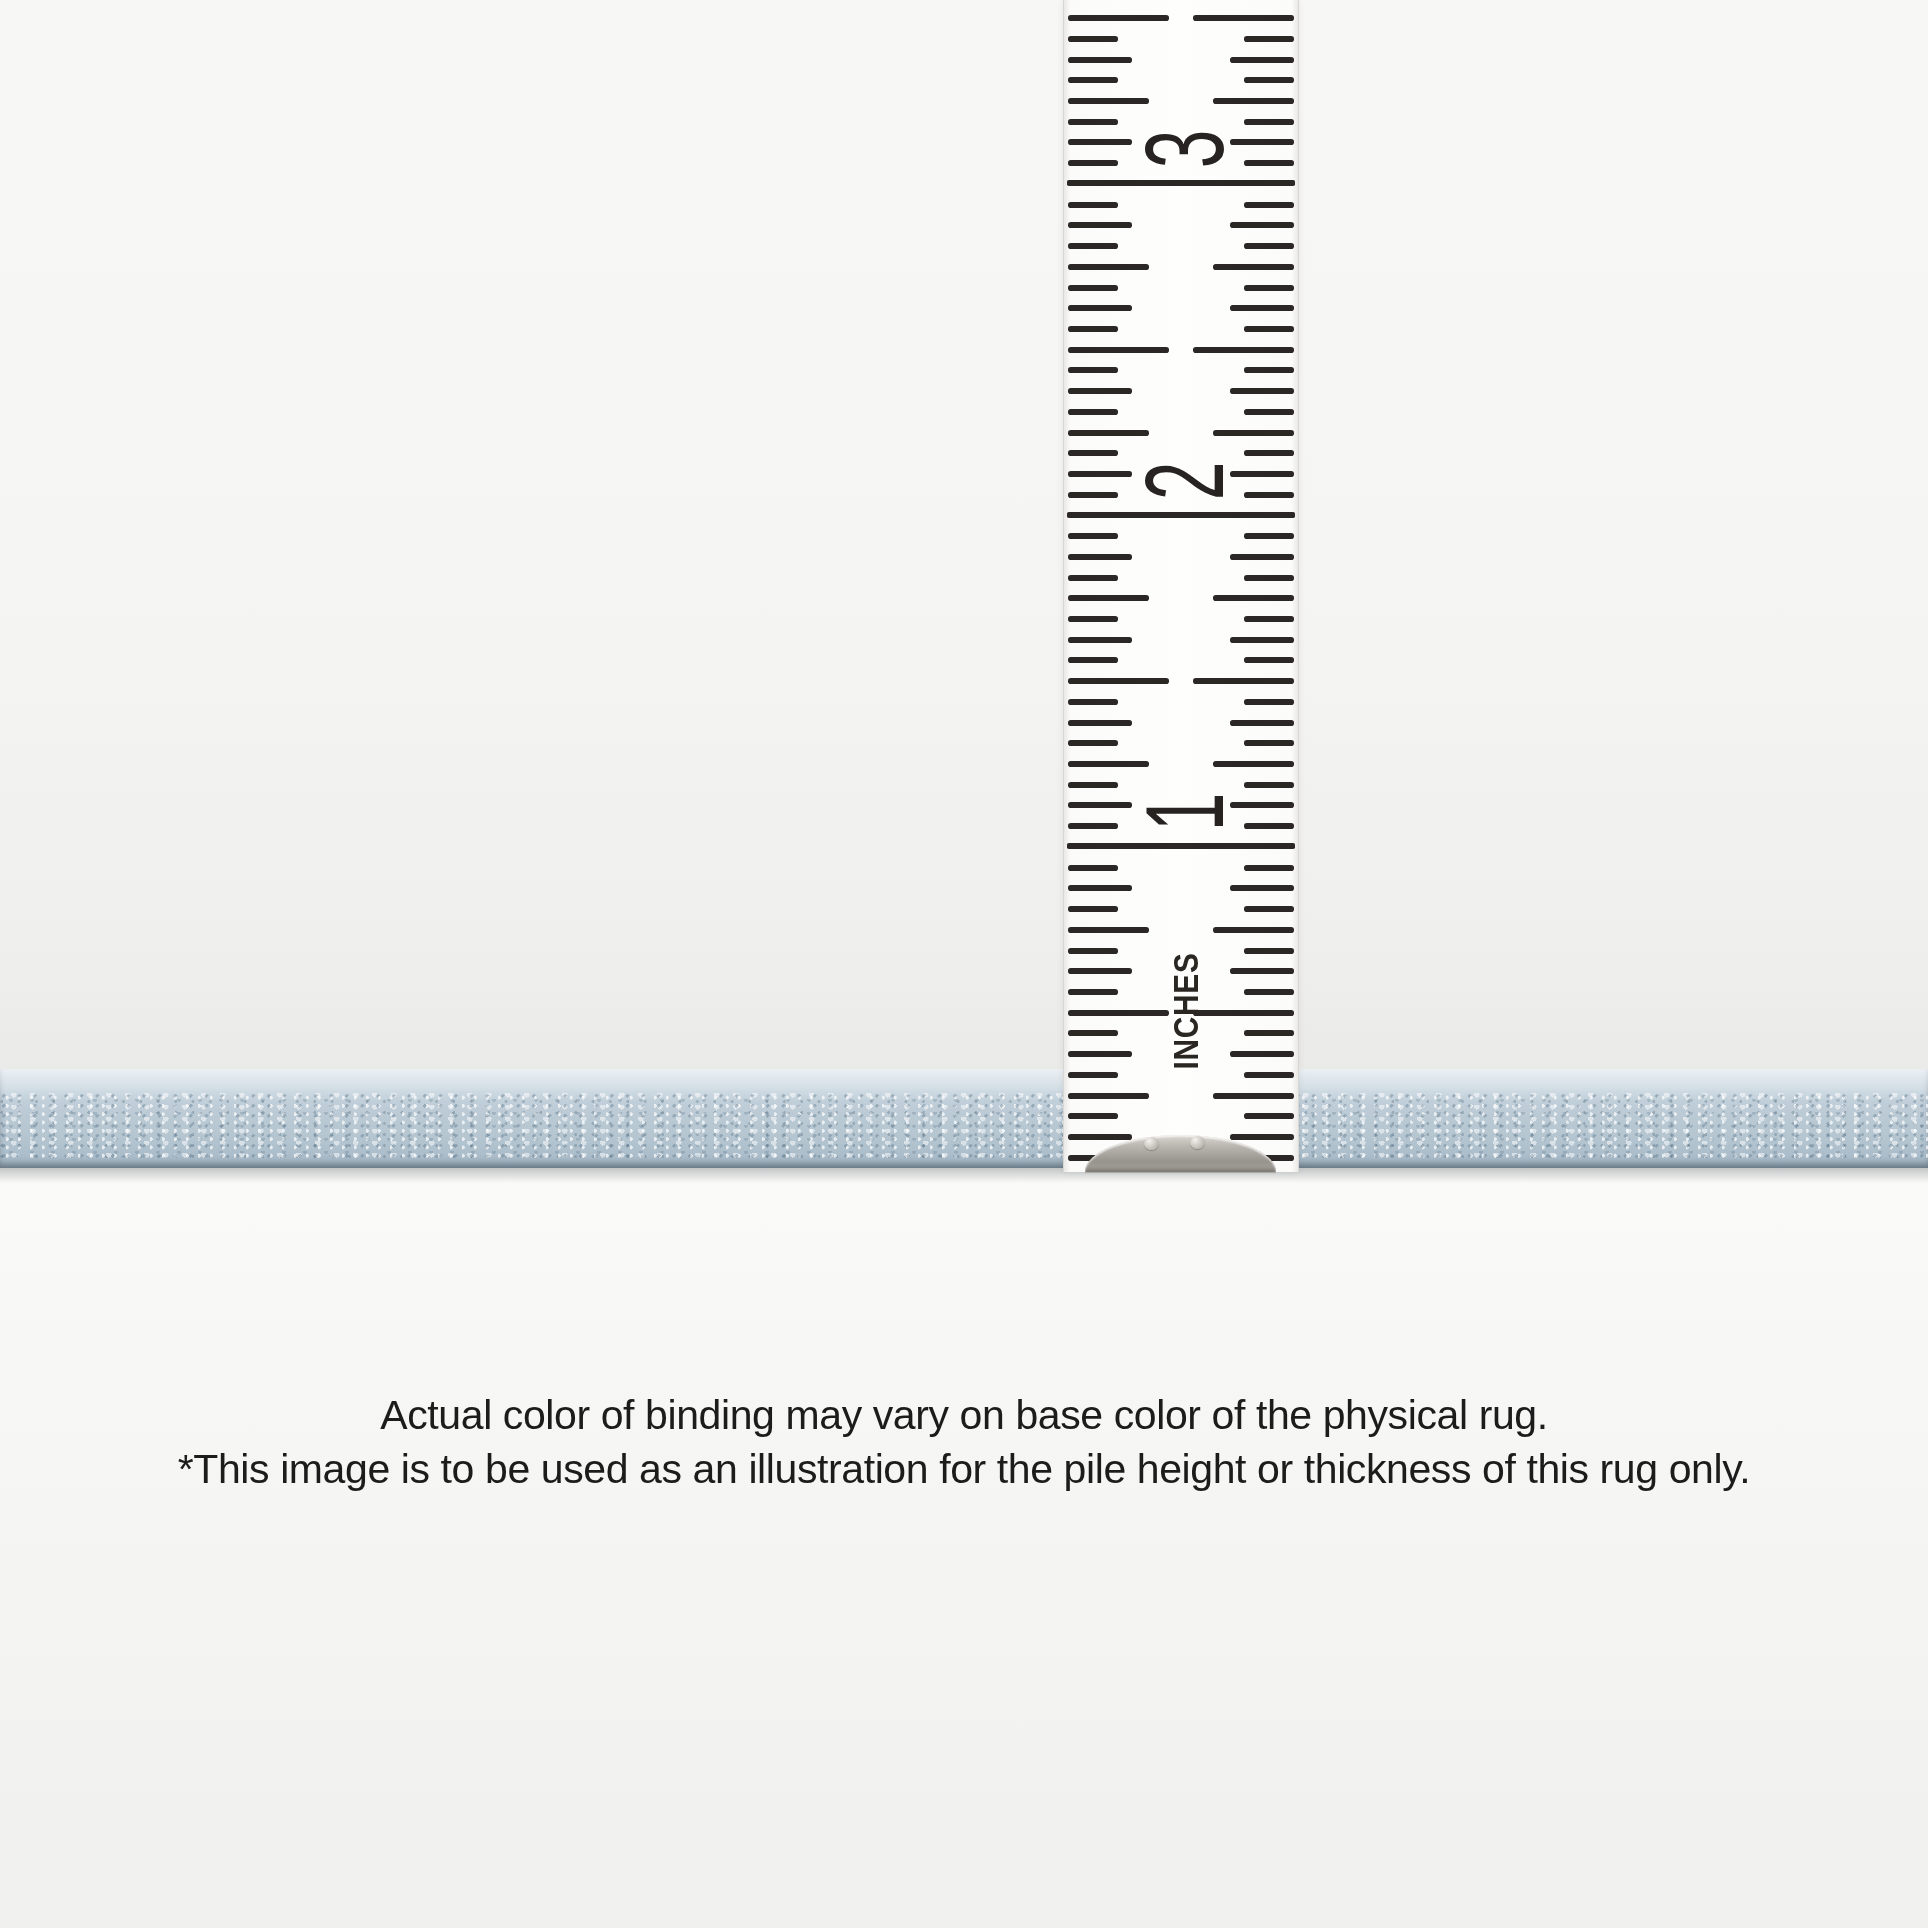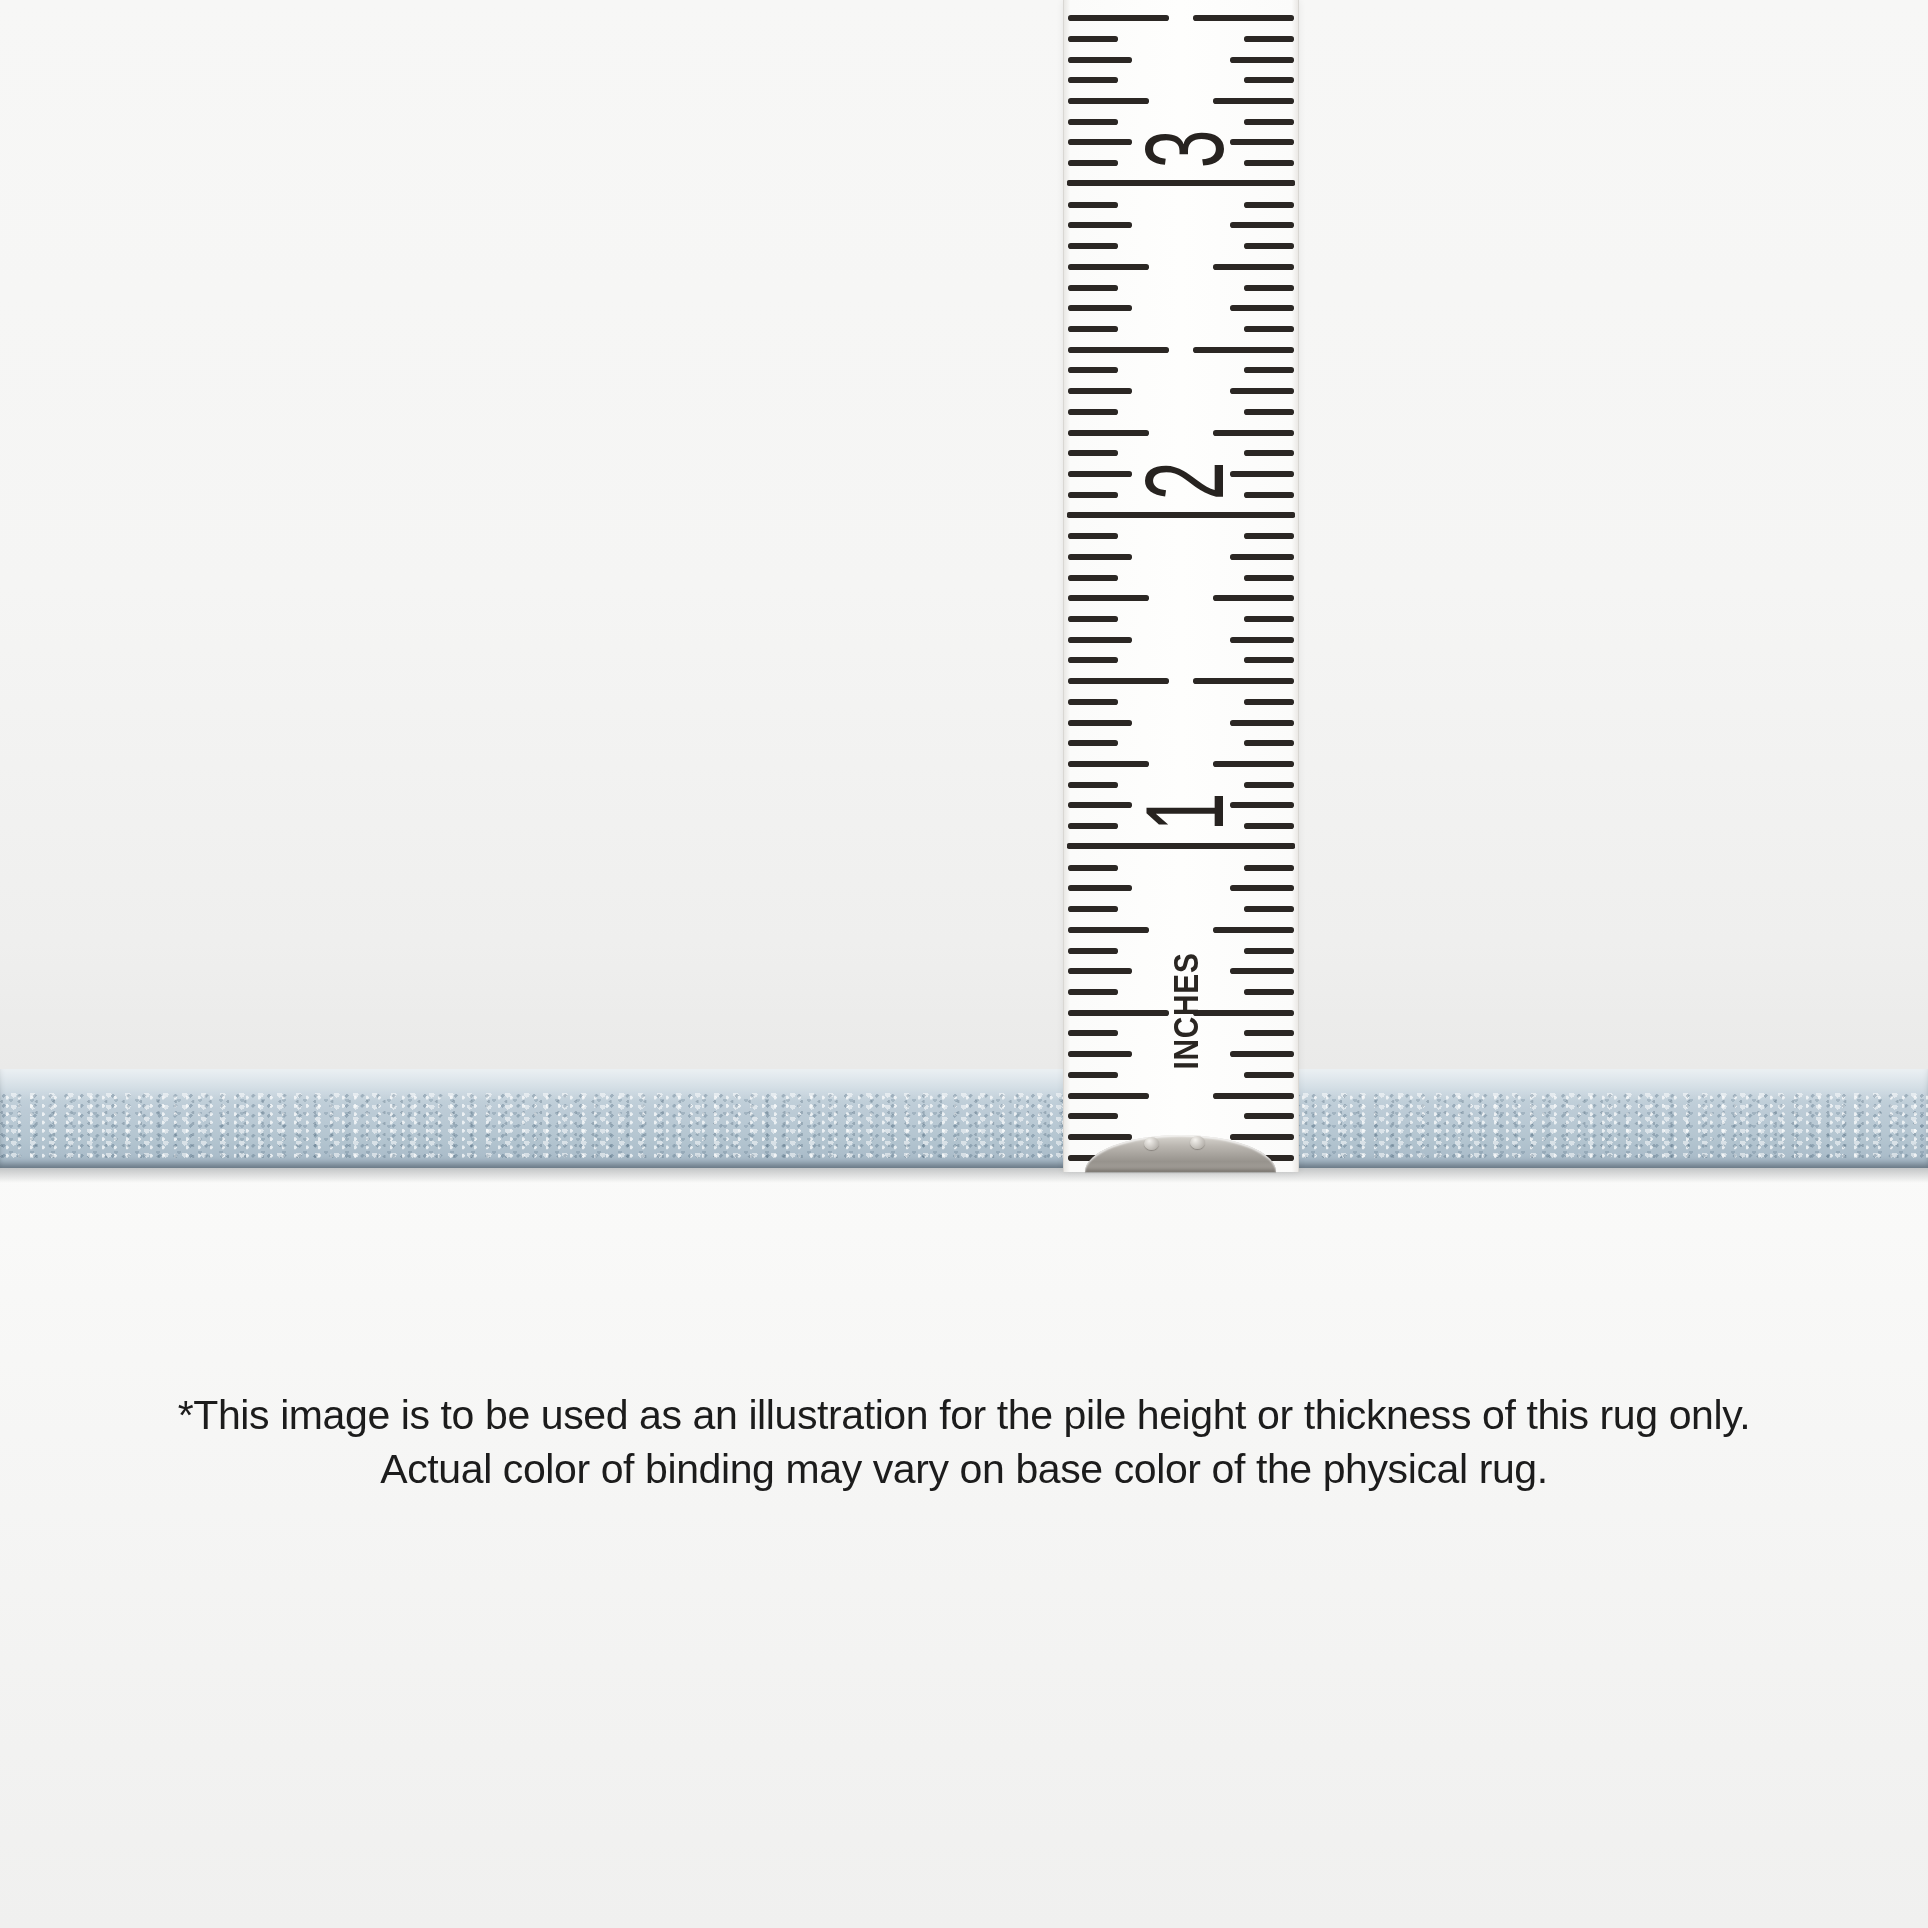--- a/index.html
+++ b/index.html
@@ -205,17 +205,17 @@
     <div class="unit-box">
       <span>INCHES</span>
     </div>
     <div class="metal-tip">
       <span class="rivet r1"></span>
       <span class="rivet r2"></span>
     </div>
   </div>
 
   <div class="disclaimer">
+    <div>Actual color of binding may vary on base color of the physical rug.</div>
     <div>*This image is to be used as an illustration for the pile height or thickness of this rug only.</div>
-    <div>Actual color of binding may vary on base color of the physical rug.</div>
   </div>
 </div>
 
 
 </body></html>

